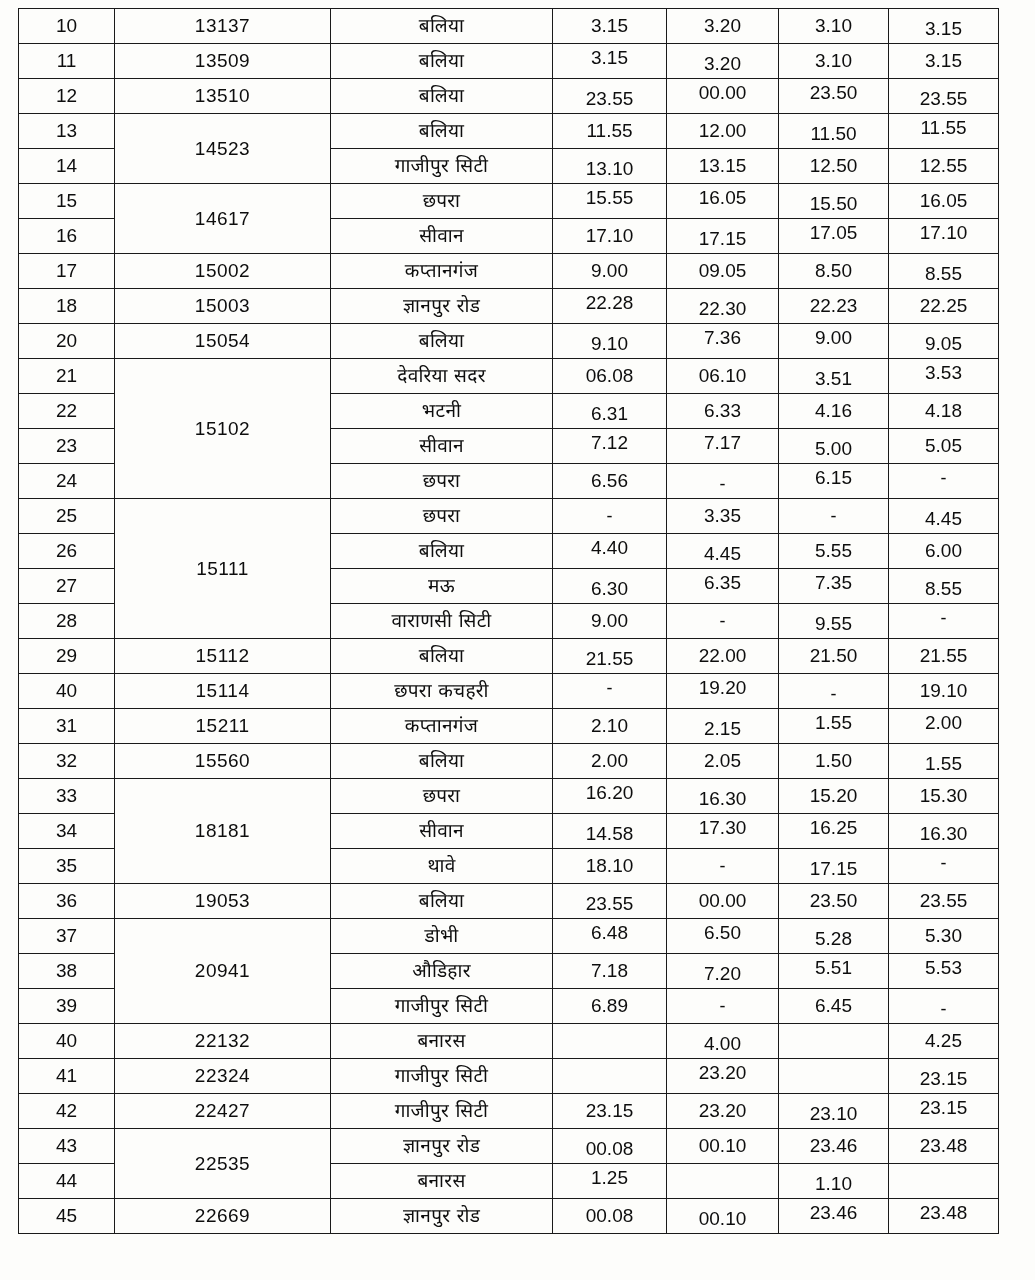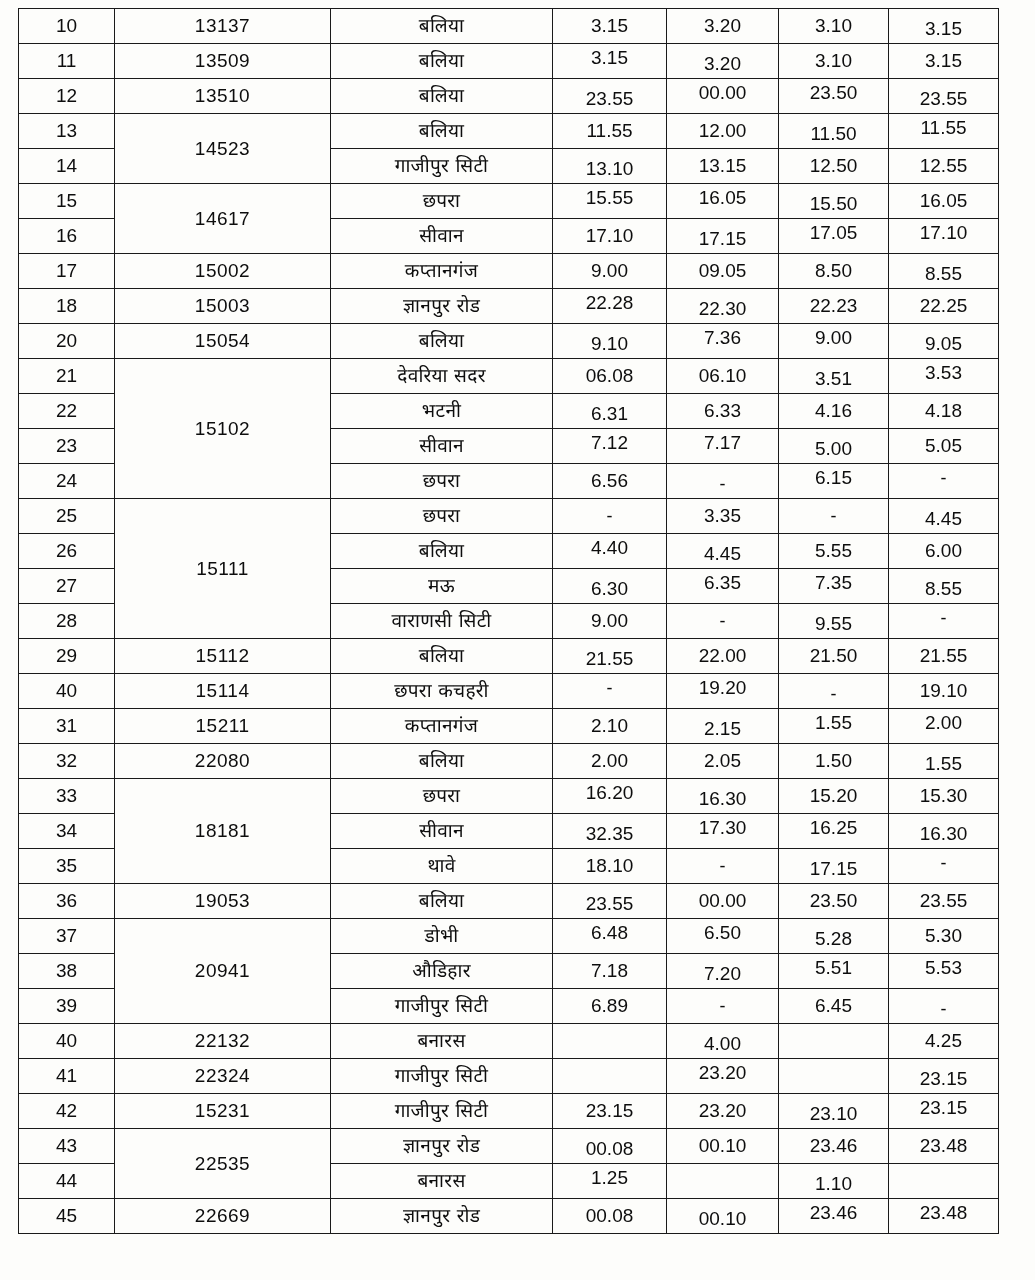--- a/index.html
+++ b/index.html
@@ -268,40 +268,40 @@
           <td class="sn">31</td>
           <td class="train">15211</td>
           <td class="stn">कप्तानगंज</td>
           <td class="tm"><span>2.10</span></td>
           <td class="tm"><span class="off-down">2.15</span></td>
           <td class="tm"><span class="off-up">1.55</span></td>
           <td class="tm"><span class="off-up">2.00</span></td>
         </tr>
         <tr>
           <td class="sn">32</td>
-          <td class="train">22080</td>
+          <td class="train">15560</td>
           <td class="stn">बलिया</td>
           <td class="tm"><span>2.00</span></td>
           <td class="tm"><span>2.05</span></td>
           <td class="tm"><span>1.50</span></td>
           <td class="tm"><span class="off-down">1.55</span></td>
         </tr>
         <tr>
           <td class="sn">33</td>
           <td class="train" rowspan="3">18181</td>
           <td class="stn">छपरा</td>
           <td class="tm"><span class="off-up">16.20</span></td>
           <td class="tm"><span class="off-down">16.30</span></td>
           <td class="tm"><span>15.20</span></td>
           <td class="tm"><span>15.30</span></td>
         </tr>
         <tr>
           <td class="sn">34</td>
           <td class="stn">सीवान</td>
-          <td class="tm"><span class="off-down">32.35</span></td>
+          <td class="tm"><span class="off-down">14.58</span></td>
           <td class="tm"><span class="off-up">17.30</span></td>
           <td class="tm"><span class="off-up">16.25</span></td>
           <td class="tm"><span class="off-down">16.30</span></td>
         </tr>
         <tr>
           <td class="sn">35</td>
           <td class="stn">थावे</td>
           <td class="tm"><span>18.10</span></td>
           <td class="tm dash"><span>-</span></td>
           <td class="tm"><span class="off-down">17.15</span></td>
@@ -354,21 +354,21 @@
           <td class="sn">41</td>
           <td class="train">22324</td>
           <td class="stn">गाजीपुर  सिटी</td>
           <td class="tm empty"><span class="off-down"></span></td>
           <td class="tm"><span class="off-up">23.20</span></td>
           <td class="tm empty"><span class="off-up"></span></td>
           <td class="tm"><span class="off-down">23.15</span></td>
         </tr>
         <tr>
           <td class="sn">42</td>
-          <td class="train">15231</td>
+          <td class="train">22427</td>
           <td class="stn">गाजीपुर  सिटी</td>
           <td class="tm"><span>23.15</span></td>
           <td class="tm"><span>23.20</span></td>
           <td class="tm"><span class="off-down">23.10</span></td>
           <td class="tm"><span class="off-up">23.15</span></td>
         </tr>
         <tr>
           <td class="sn">43</td>
           <td class="train" rowspan="2">22535</td>
           <td class="stn">ज्ञानपुर रोड</td>

